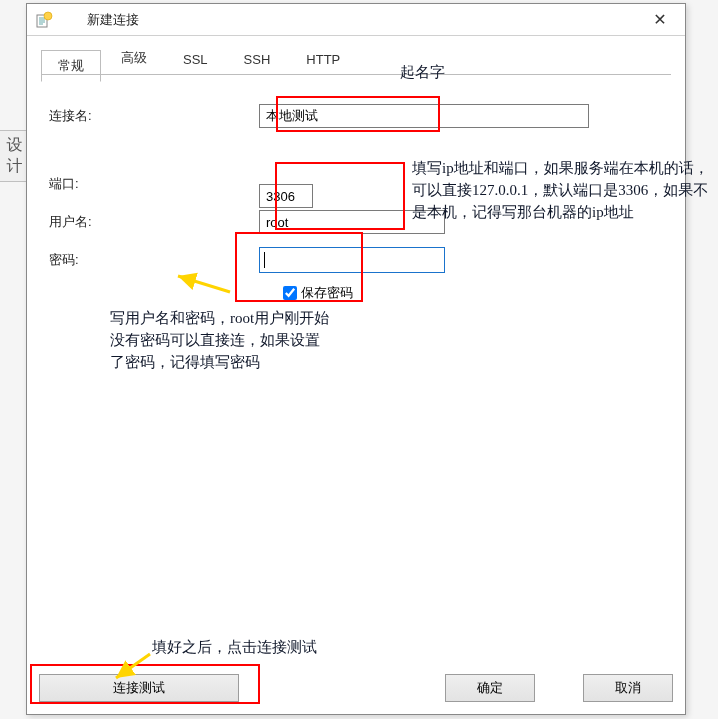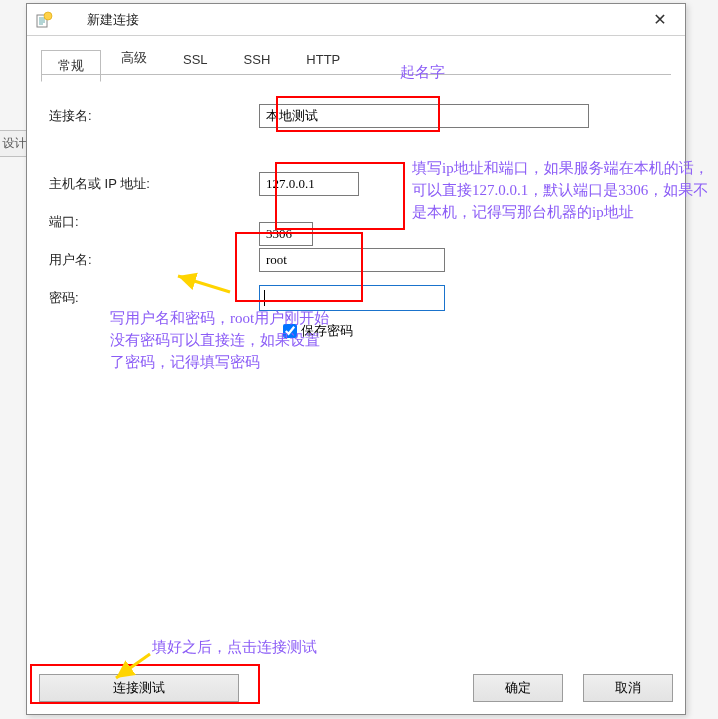--- a/index.html
+++ b/index.html
@@ -14,21 +14,21 @@
     }
     .bg-edge {
       position: absolute;
       left: 0; top: 130px;
       width: 30px;
       padding: 4px 2px;
       border-top: 1px solid #c0c0c0;
       border-right: 1px solid #c0c0c0;
       border-bottom: 1px solid #c0c0c0;
       background: #f0f0f0;
-      font-size: 12px;
+      font-size: 16px;
       color: #555;
       text-align: center;
       writing-mode: horizontal-tb;
     }
     .dialog {
       position: absolute;
       left: 26px; top: 3px;
       width: 660px;
       height: 712px;
       background: #ffffff;
@@ -98,21 +98,20 @@
     .lbl {
       width: 210px;
       color: #222;
     }
     .inp {
       border: 1px solid #7a7a7a;
       height: 24px;
       padding: 2px 6px;
       font-size: 13px;
       background: #fff;
-      font-family: Liberation Serif, serif;
     }
     .inp-wide { width: 330px; }
     .inp-mid { width: 100px; }
     .inp-small { width: 54px; margin-top: 24px; }
     .inp-user { width: 186px; }
     .inp-pass-wrap {
       border: 1px solid #1a73cc;
       height: 26px;
       width: 186px;
       display: flex;
@@ -133,37 +132,38 @@
       display: flex;
       align-items: center;
     }
     .chk {
       width: 14px; height: 14px; margin-right: 4px;
     }
     .bottom-bar {
       display: flex;
       align-items: flex-end;
       padding: 8px 12px 12px 12px;
+      gap: 28px;
     }
     .btn {
       border: 1px solid #9c9c9c;
       background: linear-gradient(#efefef,#e3e3e3);
       padding: 4px 0;
       font-size: 13px;
       text-align: center;
       cursor: pointer;
     }
     .btn-test { width: 200px; height: 28px; }
     .btn-ok { width: 90px; height: 28px; margin-right: 20px; }
     .btn-cancel { width: 90px; height: 28px; }
     .spacer { flex: 1; }
 
     
     .redbox { position: absolute; border: 2px solid #ff0000; pointer-events: none; }
-    .redtext { position: absolute; color: #8b5cf6; font-size: 15px; line-height: 1.45; pointer-events: none; font-family: "SimSun","Microsoft YaHei"; }
+    .redtext { position: absolute; color: #0f172a; font-size: 15px; line-height: 1.45; pointer-events: none; font-family: "SimSun","Microsoft YaHei"; }
 
     svg.icon { width: 18px; height: 18px; }
   </style>
 </head>
 <body>
 
 <div class="bg-edge">设计</div>
 
 <div class="dialog">
   <div class="titlebar">
@@ -188,24 +188,20 @@
   <div class="tabs-underline"></div>
 
   <div class="form-area">
     <div class="row">
       <span class="lbl">连接名:</span>
       <input class="inp inp-wide" value="本地测试" style="">
     </div>
 
     <div style="height:30px"></div>
 
-    <div class="row">
-      <span class="lbl">主机名或 IP 地址:</span>
-      <input class="inp inp-mid" value="127.0.0.1" style="">
-    </div>
     <div class="row">
       <span class="lbl">端口:</span>
       <input class="inp inp-small" value="3306" style="">
     </div>
     <div class="row">
       <span class="lbl">用户名:</span>
       <input class="inp inp-user" value="root" style="">
     </div>
     <div class="row">
       <span class="lbl">密码:</span>

